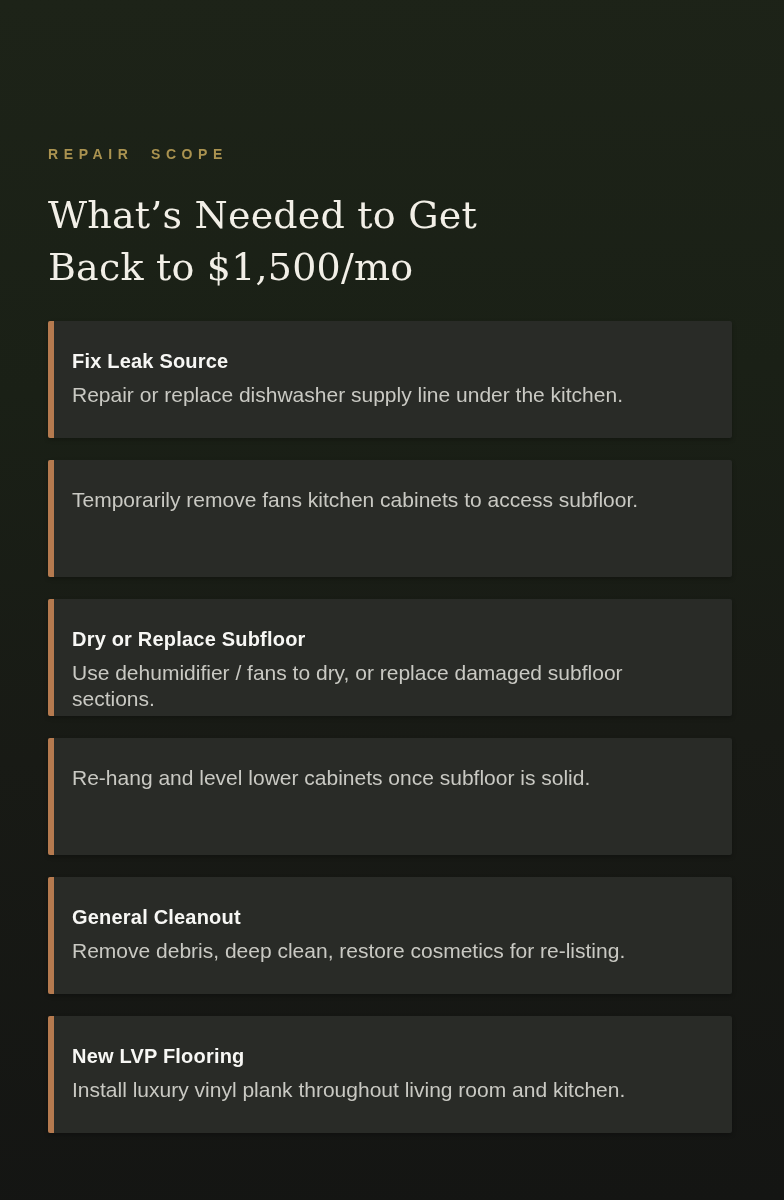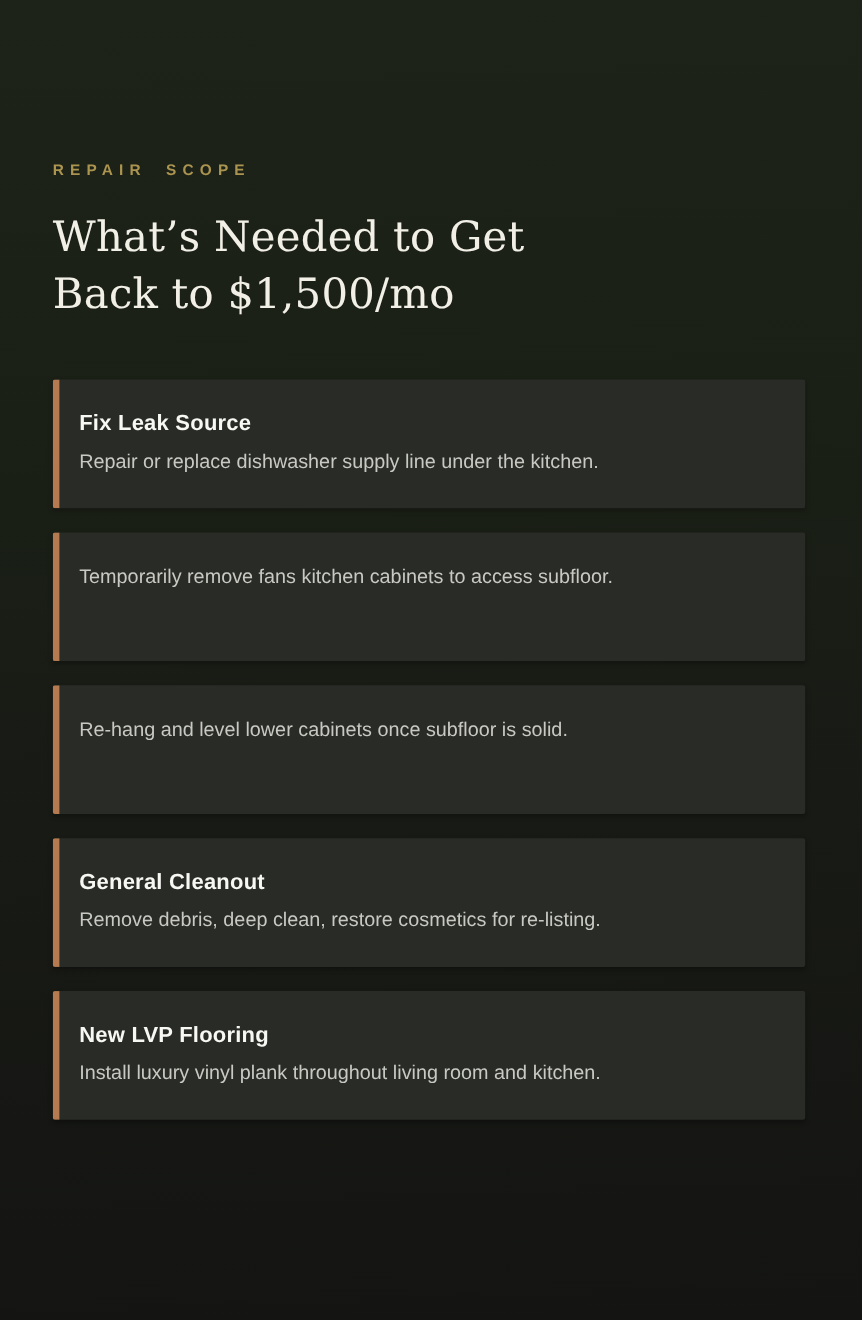--- a/index.html
+++ b/index.html
@@ -42,21 +42,21 @@
     margin:28px 0 0;
     font-family:"DejaVu Serif", serif;
     font-weight:400;
     font-size:38px;
     line-height:1.36;
     letter-spacing:0.2px;
     color:var(--heading);
   }
   .page-title .line{display:block;}
   .cards{
-    margin-top:52px;
+    margin-top:28px;
     display:flex;
     flex-direction:column;
     gap:22px;
   }
   .card{
     position:relative;
     height:117px;
     width:100%;
     background:var(--card-background);
     border-radius:2px;
@@ -73,21 +73,21 @@
   .card h2{
     margin:0 0 8px;
     font-size:20px;
     line-height:26px;
     font-weight:700;
     letter-spacing:0.2px;
     color:var(--card-title);
   }
   .card p{
     margin:0;
-    font-size:18px;
+    font-size:21px;
     line-height:26px;
     font-weight:400;
     color:var(--card-text);
   }
 </style>
 </head>
 <body>
 
 <div class="content">
   <p class="eyebrow">REPAIR SCOPE</p>
@@ -102,20 +102,25 @@
     <span class="accent-bar"></span>
     <h2>Fix Leak Source</h2>
     <p>Repair or replace dishwasher supply line under the kitchen.</p>
   </div>
 
   <div class="card">
     <span class="accent-bar"></span>
     <p>Temporarily remove fans kitchen cabinets to access subfloor.</p>
   </div>
 
+  <div class="card">
+    <span class="accent-bar"></span>
+    <h2>Dry or Replace Subfloor</h2>
+    <p>Use dehumidifier / fans to dry, or replace damaged subfloor sections.</p>
+  </div>
 
   <div class="card">
     <span class="accent-bar"></span>
     <p>Re-hang and level lower cabinets once subfloor is solid.</p>
   </div>
 
   <div class="card">
     <span class="accent-bar"></span>
     <h2>General Cleanout</h2>
     <p>Remove debris, deep clean, restore cosmetics for re-listing.</p>

